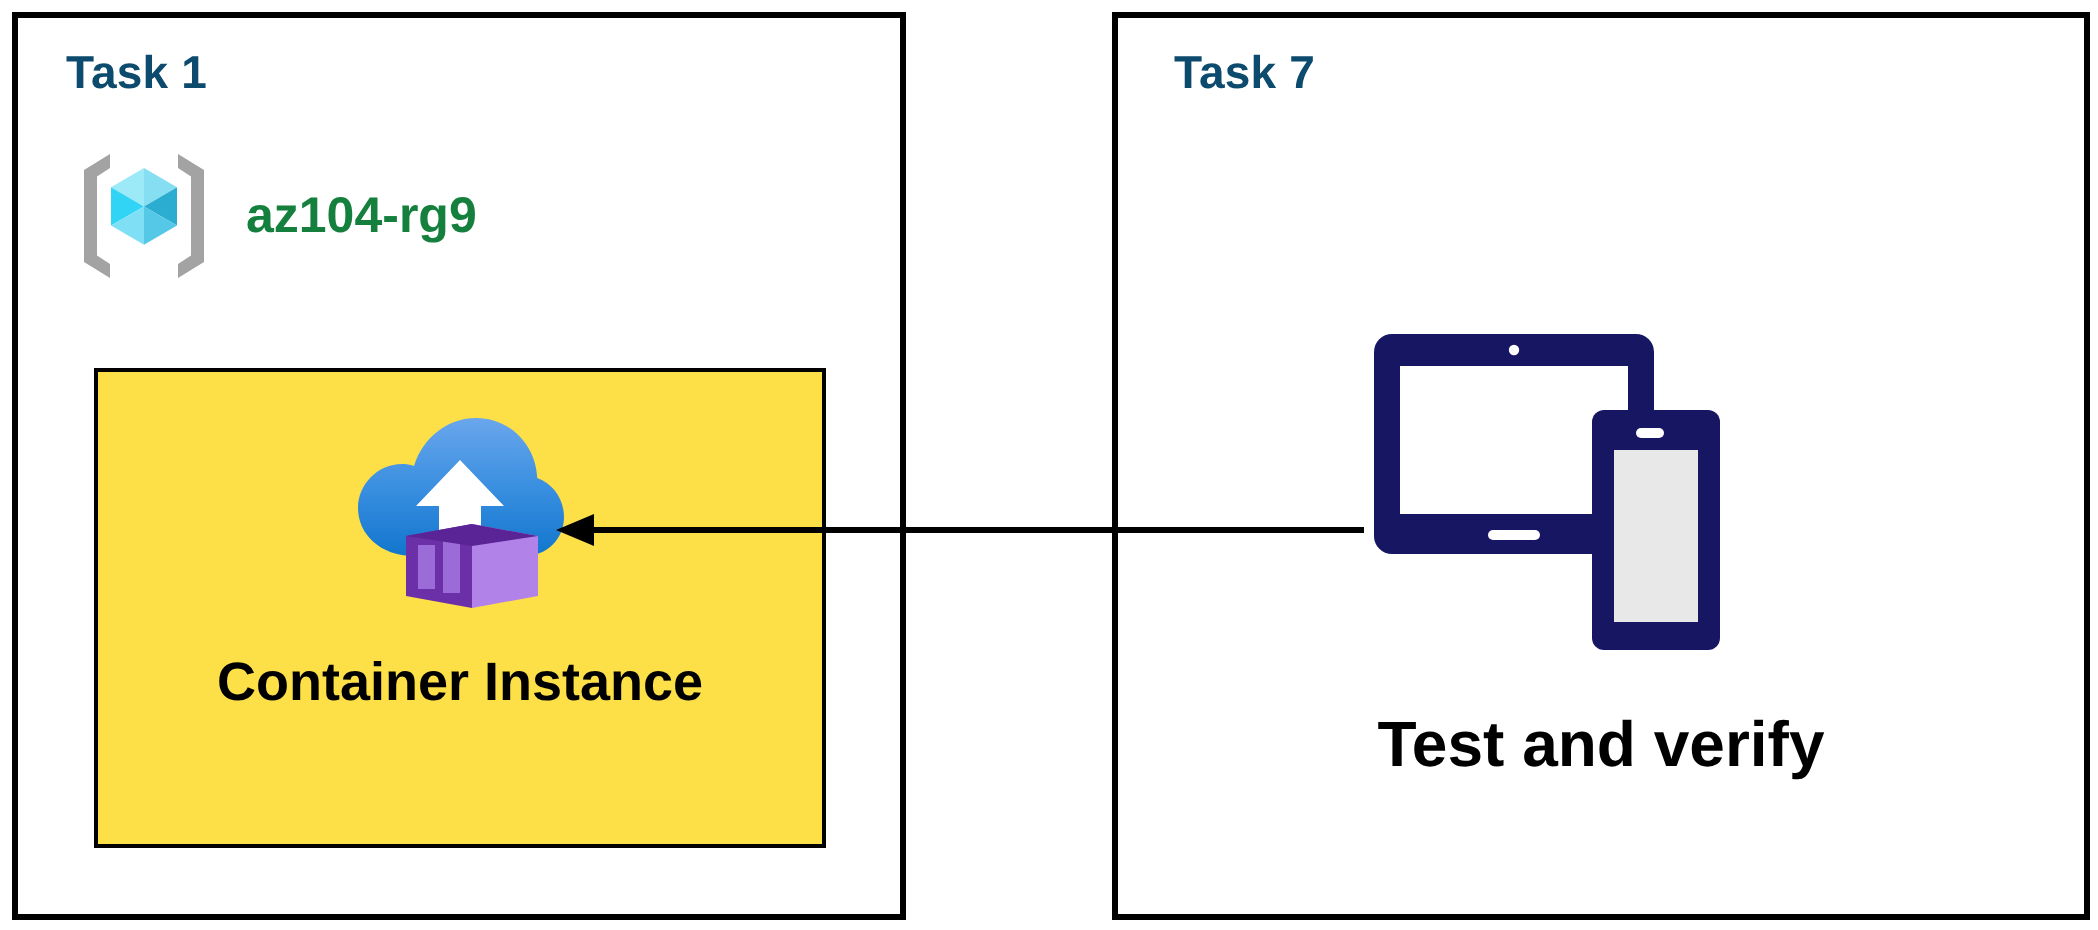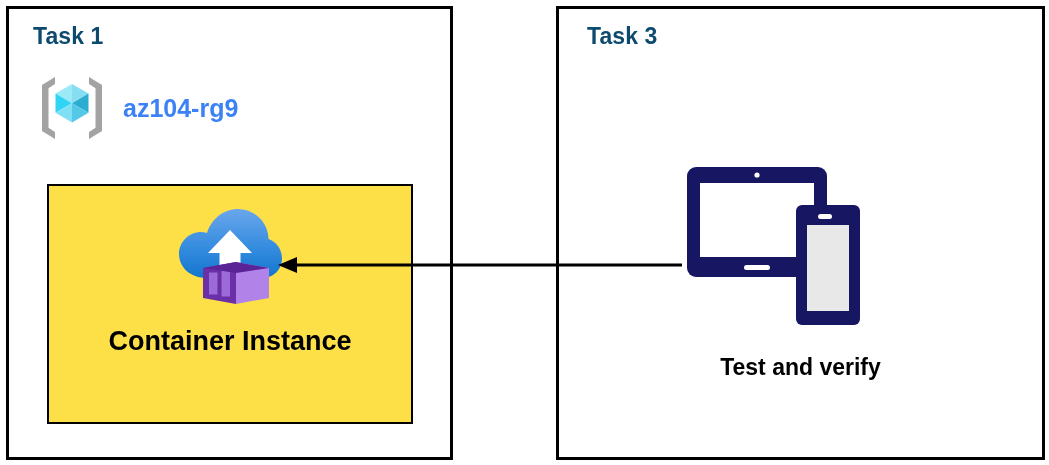--- a/index.html
+++ b/index.html
@@ -50,21 +50,21 @@
     left: 26px;
     top: 62px;
     display: flex;
     align-items: center;
     gap: 14px;
   }
   .rg-icon { width: 74px; height: 74px; display: block; }
   .rg-label {
     font-size: 25px;
     font-weight: bold;
-    color: #3b82f6;
+    color: #15803d;
     white-space: nowrap;
   }
 
   
   #container-instance-card {
     position: absolute;
     left: 38px;
     top: 175px;
     width: 366px;
     height: 240px;
@@ -101,21 +101,21 @@
     width: 196px;
     height: 178px;
     display: block;
   }
   .device-label {
     position: absolute;
     left: 0;
     right: 0;
     top: 345px;
     text-align: center;
-    font-size: 23px;
+    font-size: 32px;
     font-weight: bold;
     color: #000000;
     white-space: nowrap;
   }
 
   
   #connector-arrow {
     position: absolute;
     left: 270px;
     top: 248px;
@@ -189,21 +189,21 @@
         </svg>
       </span>
 
       <div class="ci-label">Container Instance</div>
     </div>
   </div>
 
   
   <div class="panel" id="panel-task2">
 
-    <div class="panel-title">Task 3</div>
+    <div class="panel-title">Task 7</div>
 
     <span>
       <svg class="device-icon" viewBox="0 0 196 178" xmlns="http://www.w3.org/2000/svg">
 
         <rect x="4" y="4" width="140" height="110" rx="9" ry="9" fill="#161663"></rect>
 
         <rect x="17" y="20" width="114" height="74" fill="#FFFFFF"></rect>
 
         <circle cx="74" cy="12" r="2.6" fill="#FFFFFF"></circle>
 

